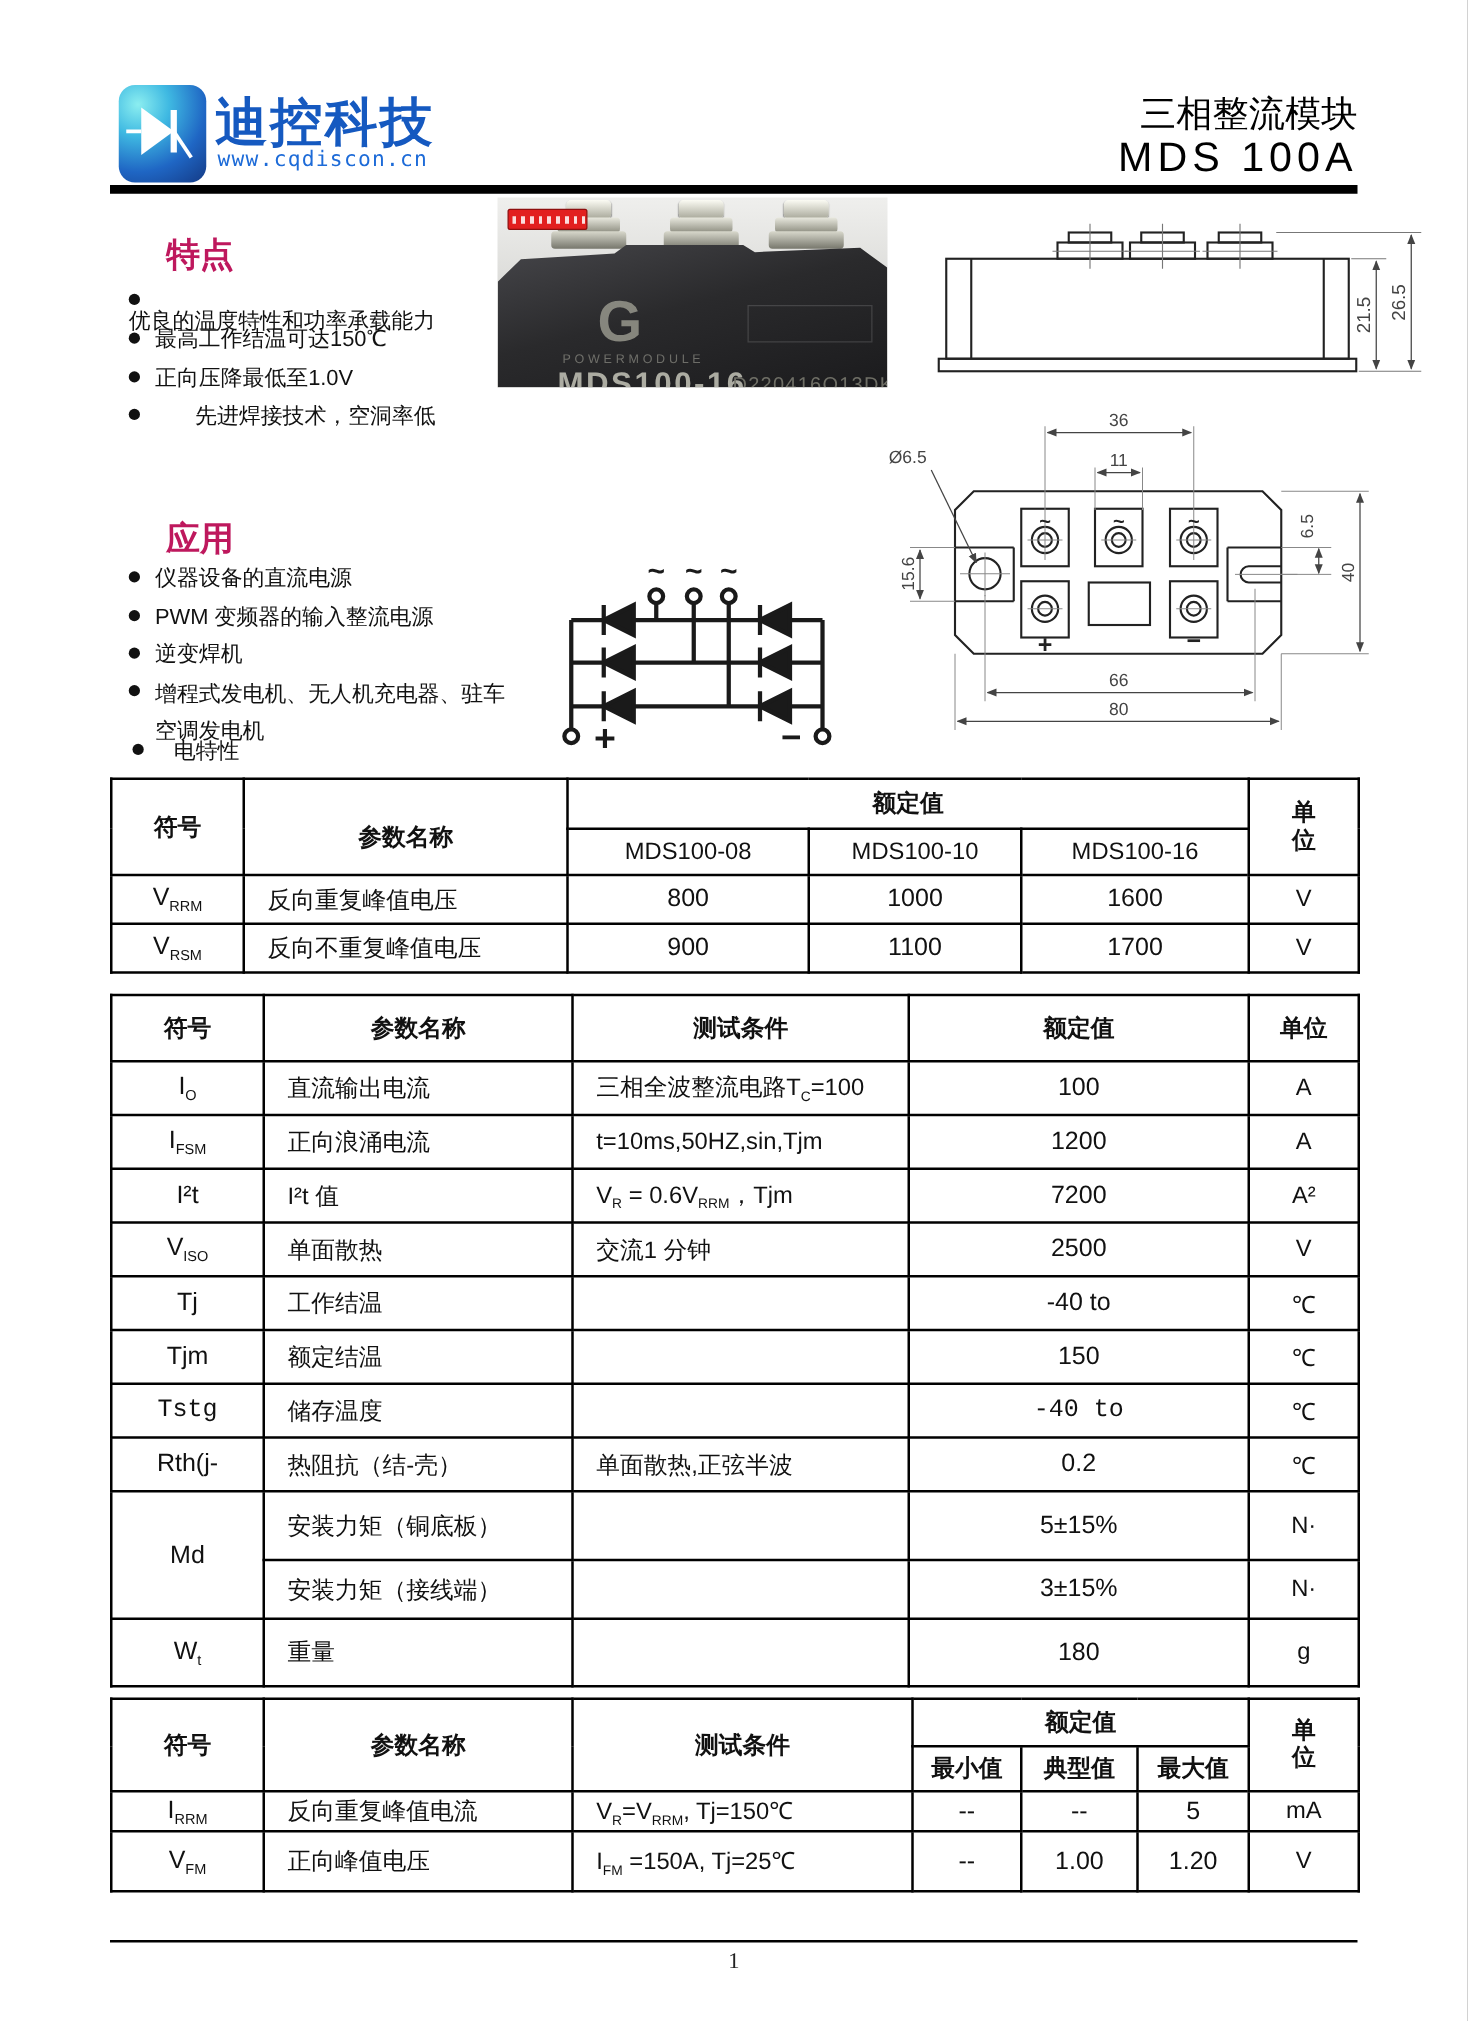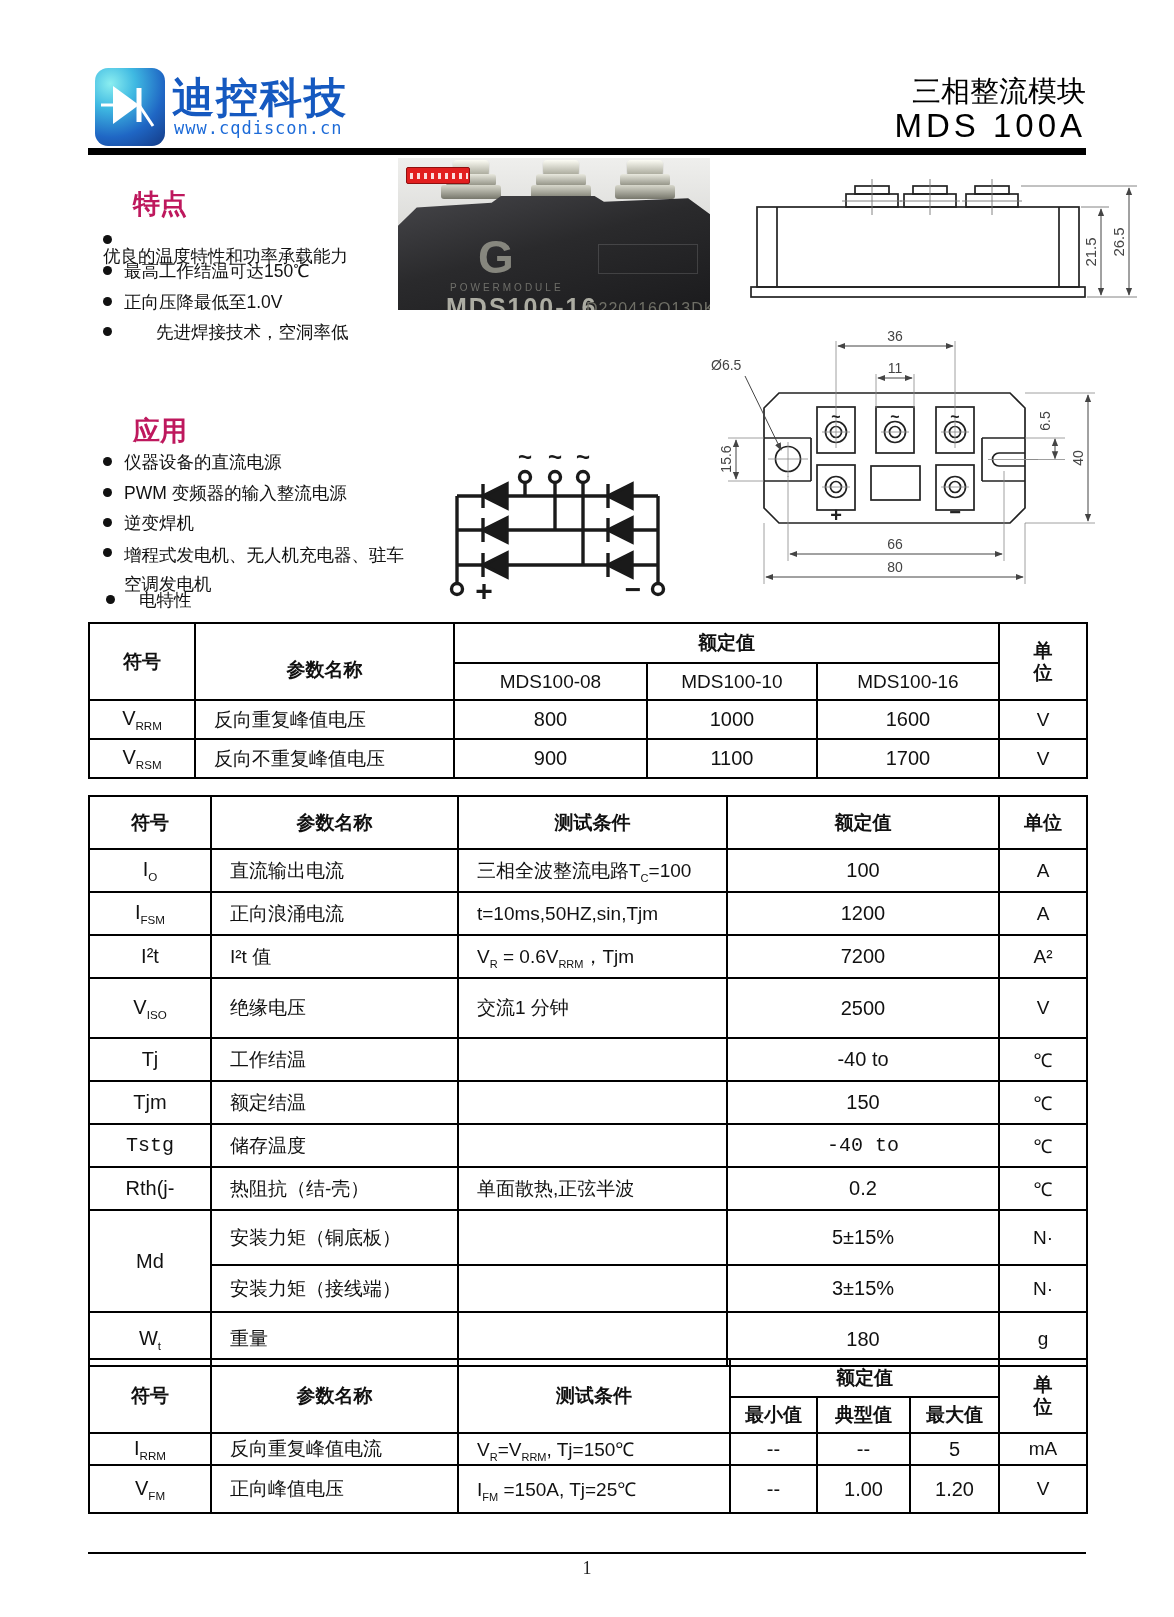--- a/index.html
+++ b/index.html
@@ -372,23 +372,23 @@
       <td class="val">1200</td>
       <td>A</td>
     </tr>
     <tr style="height:43px;">
       <td class="val">I²t</td>
       <td class="lft">I²t 值</td>
       <td class="lft">V<sub>R</sub> = 0.6V<sub>RRM</sub>，Tjm</td>
       <td class="val">7200</td>
       <td>A²</td>
     </tr>
-    <tr style="height:60px;">
+    <tr style="height:43px;">
       <td class="val">V<sub>ISO</sub></td>
-      <td class="lft">绝缘电压</td>
+      <td class="lft">单面散热</td>
       <td class="lft">交流1 分钟</td>
       <td class="val">2500</td>
       <td>V</td>
     </tr>
     <tr style="height:43px;">
       <td class="val">Tj</td>
       <td class="lft">工作结温</td>
       <td class="lft"></td>
       <td class="val">-40 to</td>
       <td>℃</td>

